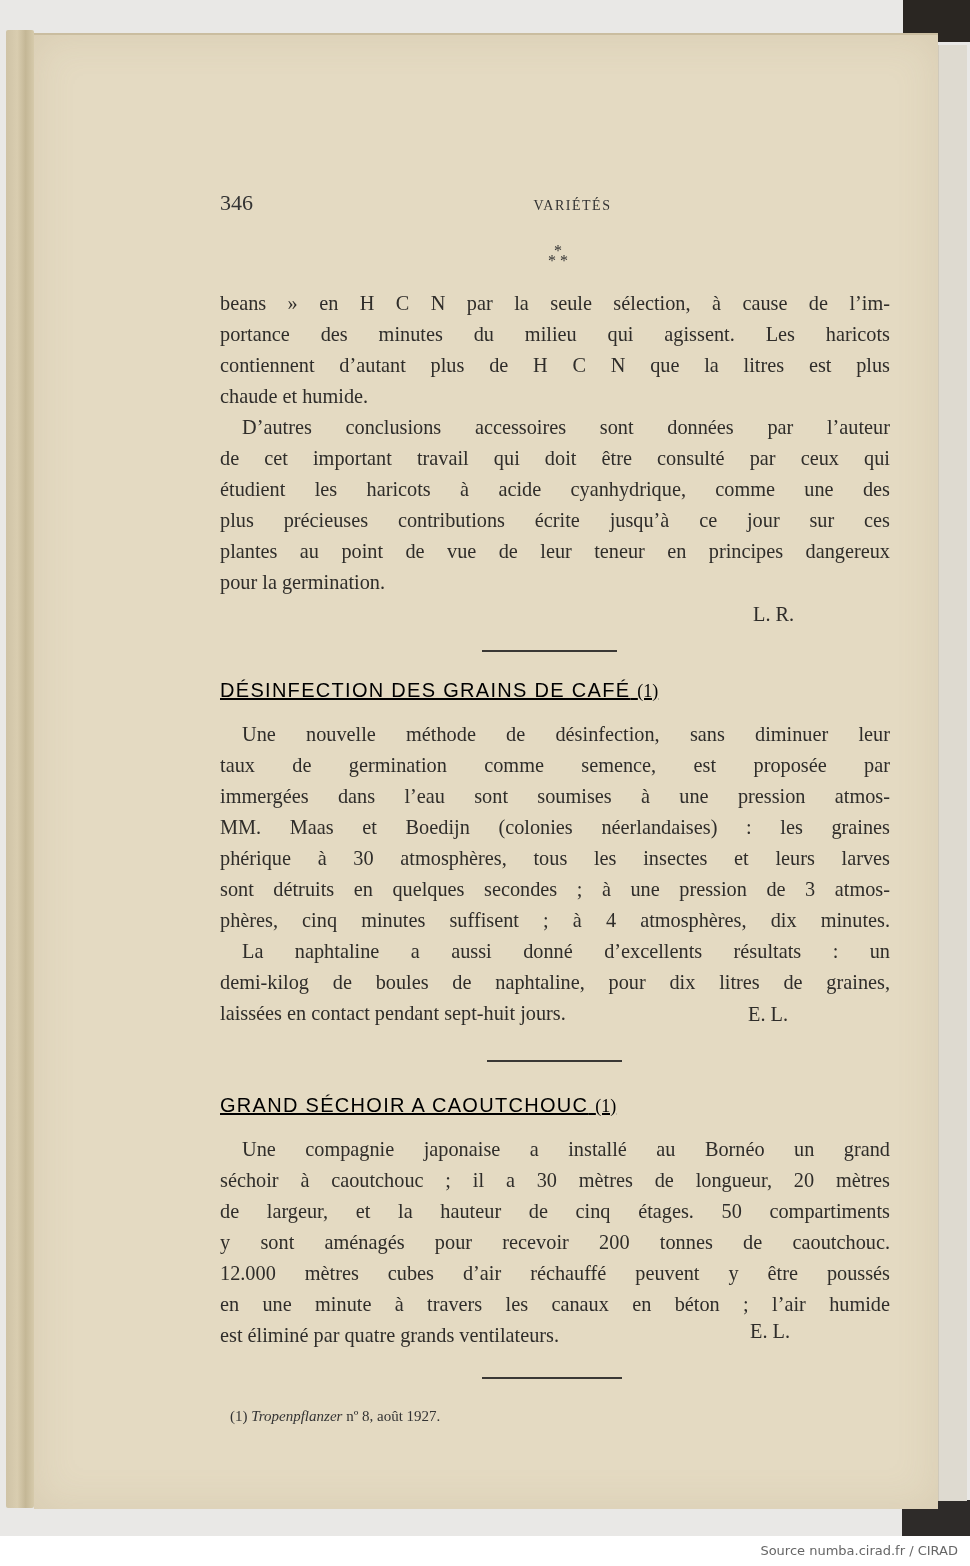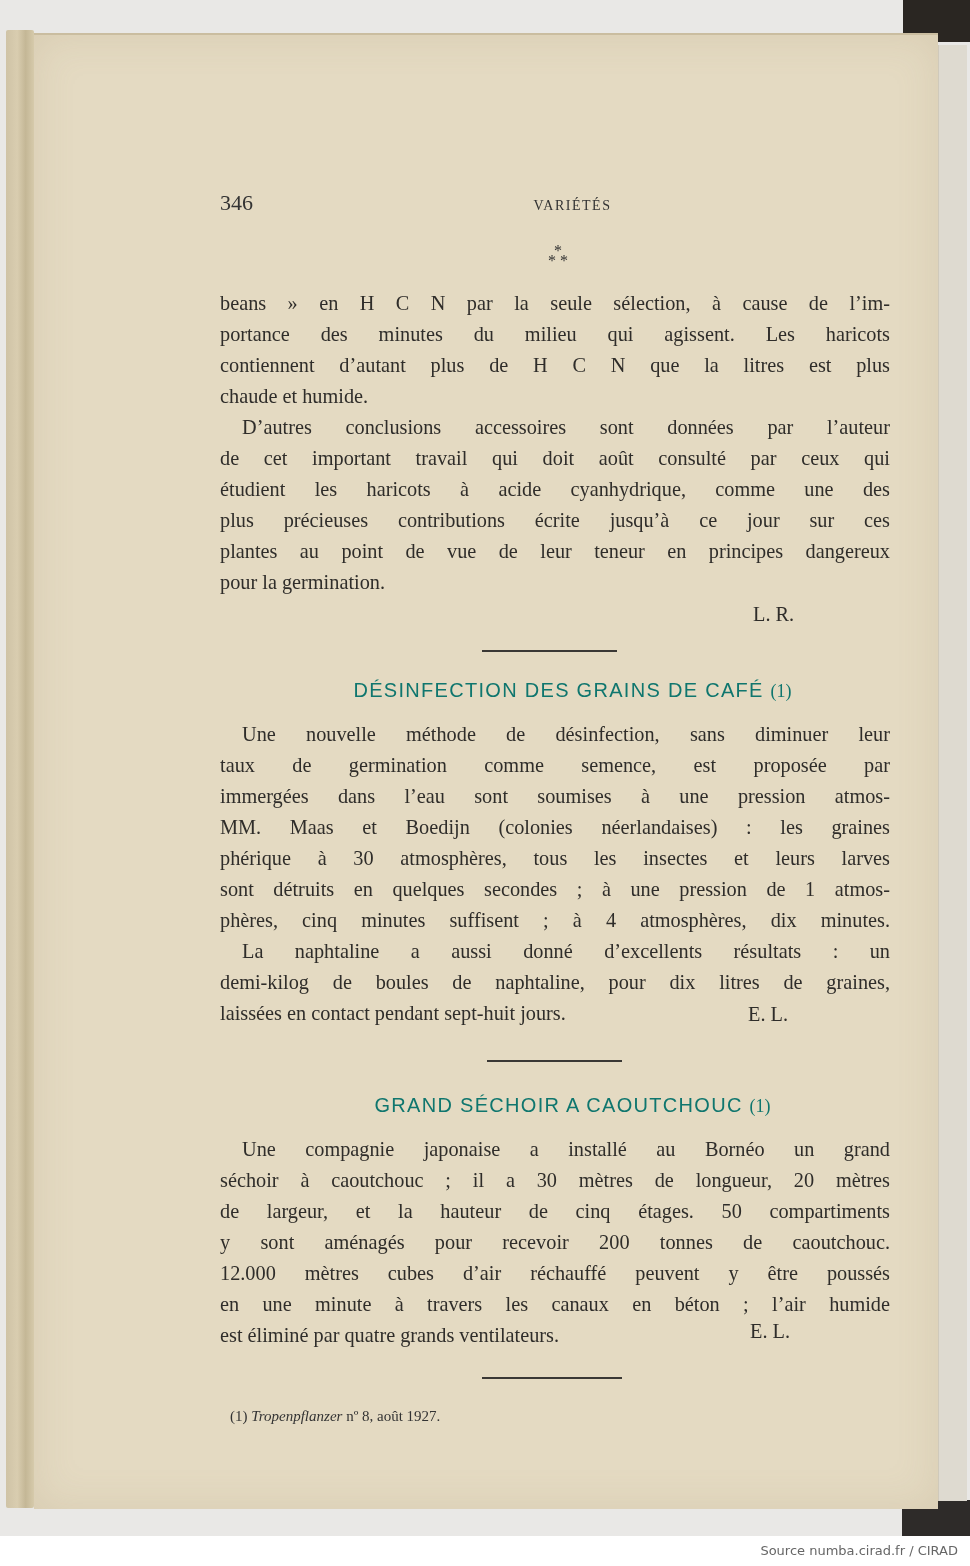--- a/index.html
+++ b/index.html
@@ -47,23 +47,23 @@
     color:#333; font-size:16px; line-height:10px;
   }
   .block { position:absolute; left:220px; width:670px; color:#2f2d2a; }
   .para { font-size:20.3px; line-height:31px; text-align:justify; margin:0; }
   .para .line { display:block; text-align:justify; text-align-last:justify; white-space:nowrap; }
   .para .line.last { text-align-last:left; }
   .indent { padding-left:22px; }
   .sig { position:absolute; font-size:20.3px; color:#2f2d2a; }
   .rule { position:absolute; height:1.5px; background:#3a3835; }
   .section-title {
-    position:absolute; left:220px; width:705px; text-align:center;
+    position:absolute; left:220px; width:705px; 
     font-family:"Liberation Sans","DejaVu Sans",sans-serif;
-    font-size:20px; letter-spacing:1.3px; color:#0f766e;
+    font-size:20px; letter-spacing:1.3px; color:#000000;text-decoration:underline;
   }
   .section-title .fn-mark { font-family:"Liberation Serif",serif; font-size:18px; letter-spacing:0; }
   .footnote { position:absolute; left:230px; top:1408px; font-size:15px; color:#333; }
   .footnote i { font-style:italic; }
   .source-credit {
     position:absolute; right:12px; top:1543px;
     font-family:"DejaVu Sans",sans-serif; font-size:13px; color:#666;
   }
 </style>
 </head>
@@ -86,21 +86,21 @@
 
 <div class="block" style="top:288px;">
   <p class="para">
     <span class="line">beans » en H C N par la seule sélection, à cause de l’im-</span>
     <span class="line">portance des minutes du milieu qui agissent. Les haricots</span>
     <span class="line">contiennent d’autant plus de H C N que la litres est plus</span>
     <span class="line last">chaude et humide.</span>
   </p>
   <p class="para">
     <span class="line indent">D’autres conclusions accessoires sont données par l’auteur</span>
-    <span class="line">de cet important travail qui doit août consulté par ceux qui</span>
+    <span class="line">de cet important travail qui doit être consulté par ceux qui</span>
     <span class="line">étudient les haricots à acide cyanhydrique, comme une des</span>
     <span class="line">plus précieuses contributions écrite jusqu’à ce jour sur ces</span>
     <span class="line">plantes au point de vue de leur teneur en principes dangereux</span>
     <span class="line last">pour la germination.</span>
   </p>
 </div>
 <span class="sig" style="left:753px;top:603px;">L. R.</span>
 
 <div class="rule" style="left:482px;top:650px;width:135px;"></div>
 
@@ -108,21 +108,21 @@
   <span>DÉSINFECTION DES GRAINS DE CAFÉ</span>
   <span class="fn-mark">(1)</span>
 </div>
 <div class="block" style="top:719px;">
   <p class="para">
     <span class="line indent">Une nouvelle méthode de désinfection, sans diminuer leur</span>
     <span class="line">taux de germination comme semence, est proposée par</span>
     <span class="line">immergées dans l’eau sont soumises à une pression atmos-</span>
     <span class="line">MM. Maas et Boedijn (colonies néerlandaises) : les graines</span>
     <span class="line">phérique à 30 atmosphères, tous les insectes et leurs larves</span>
-    <span class="line">sont détruits en quelques secondes ; à une pression de 1 atmos-</span>
+    <span class="line">sont détruits en quelques secondes ; à une pression de 3 atmos-</span>
     <span class="line">phères, cinq minutes suffisent ; à 4 atmosphères, dix minutes.</span>
   </p>
   <p class="para">
     <span class="line indent">La naphtaline a aussi donné d’excellents résultats : un</span>
     <span class="line">demi-kilog de boules de naphtaline, pour dix litres de graines,</span>
     <span class="line last">laissées en contact pendant sept-huit jours.</span>
   </p>
 </div>
 <span class="sig" style="left:748px;top:1003px;">E. L.</span>
 

